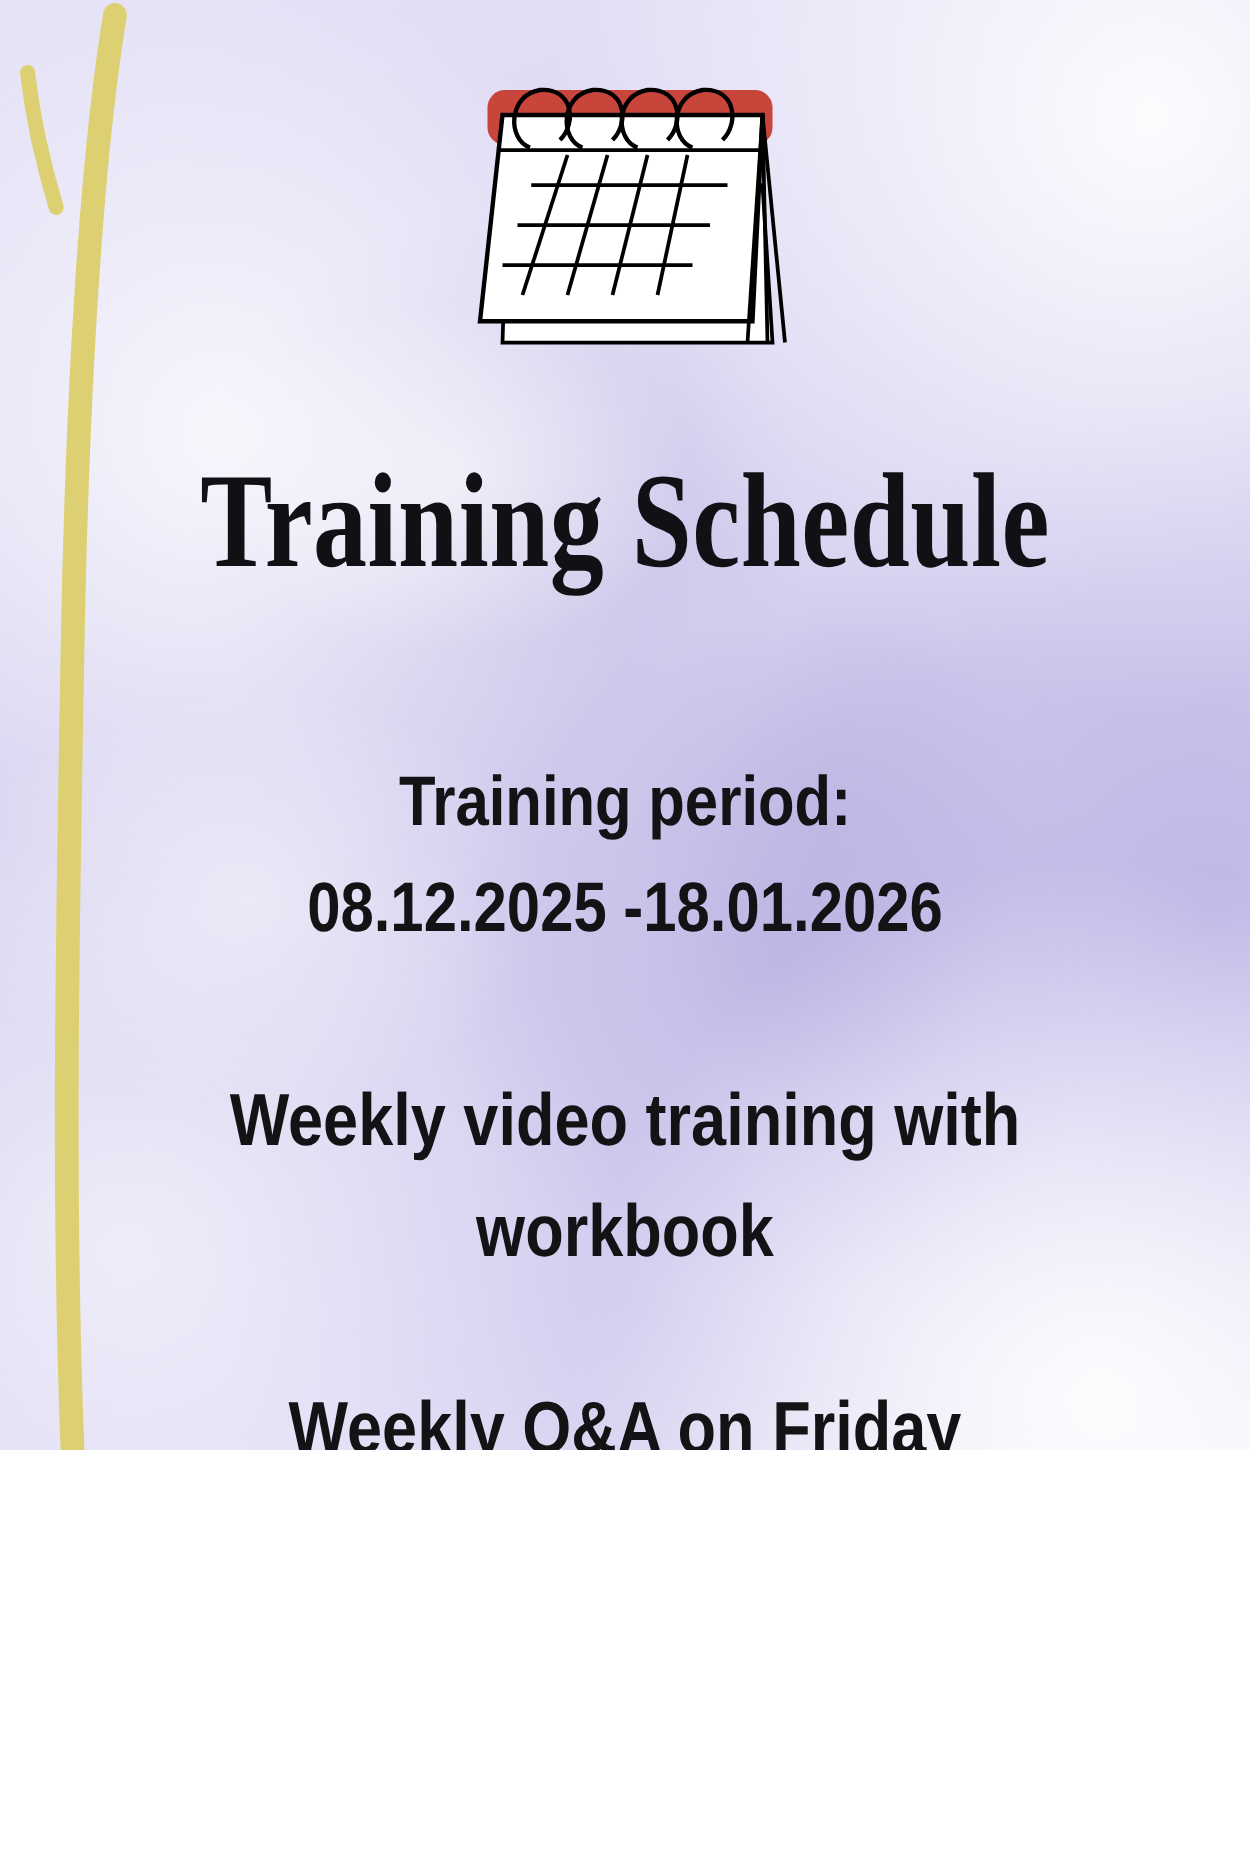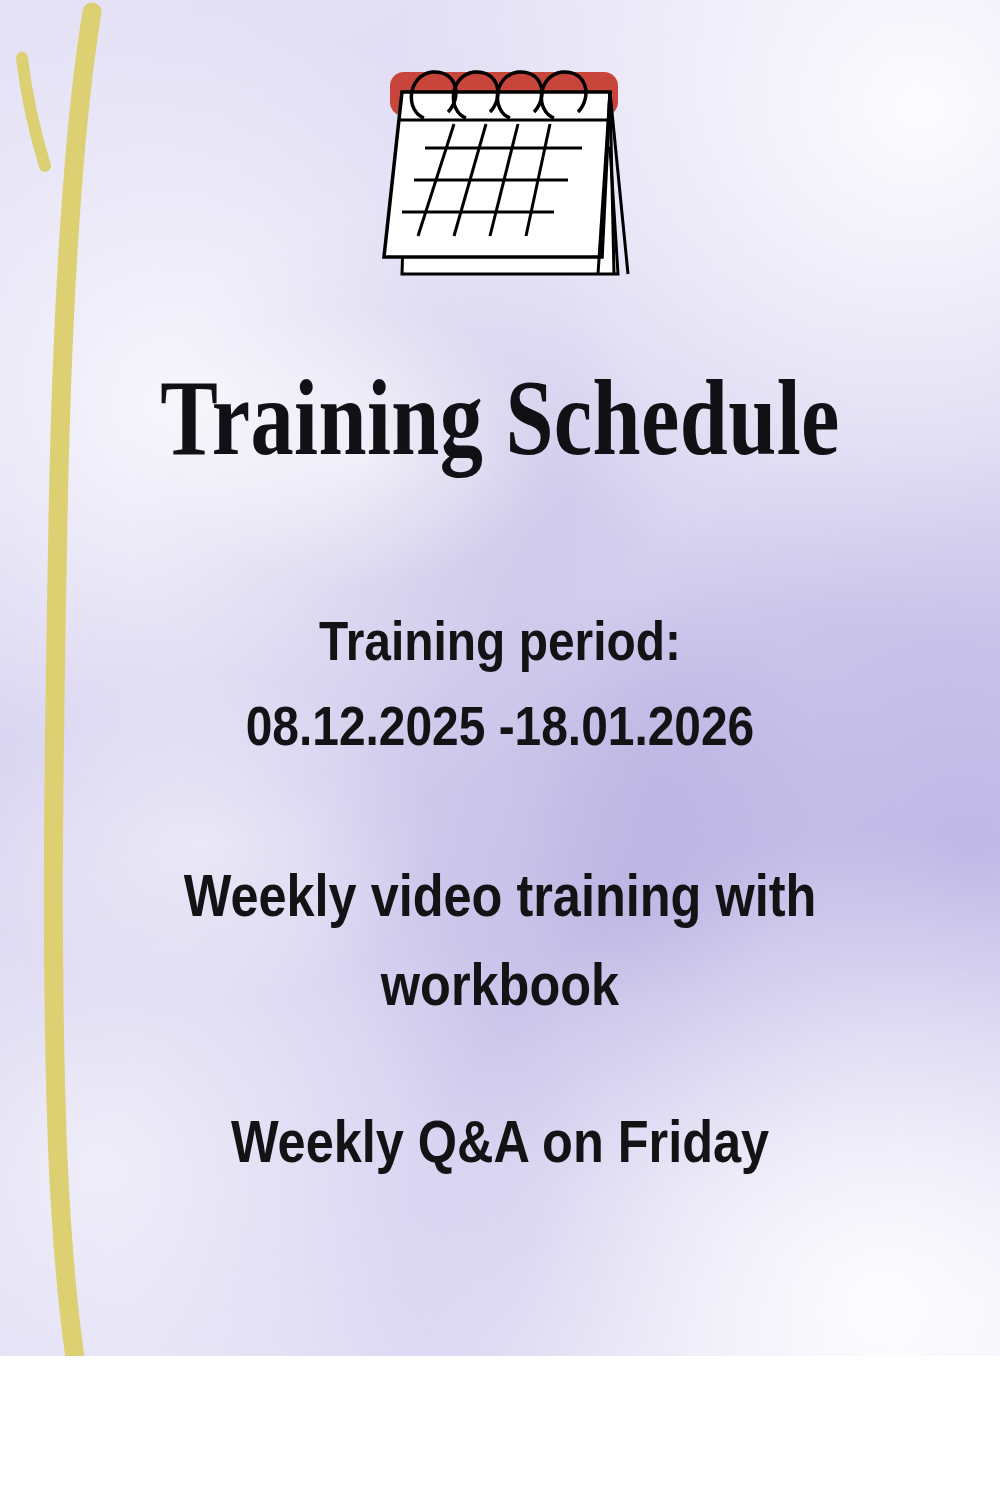--- a/index.html
+++ b/index.html
@@ -3,21 +3,21 @@
 <meta charset="utf-8">
 <style>
   html, body {
     margin: 0;
     padding: 0;
     background: #ffffff;
   }
   #poster {
     position: relative;
     width: 1000px;
-    height: 1356px;
+    height: 1160px;
     overflow: hidden;
     font-family: "Liberation Sans", sans-serif;
     background: #f9a8d4;
   }
 
   
   .bg-base {
     position: absolute;
     inset: 0;
     background:

